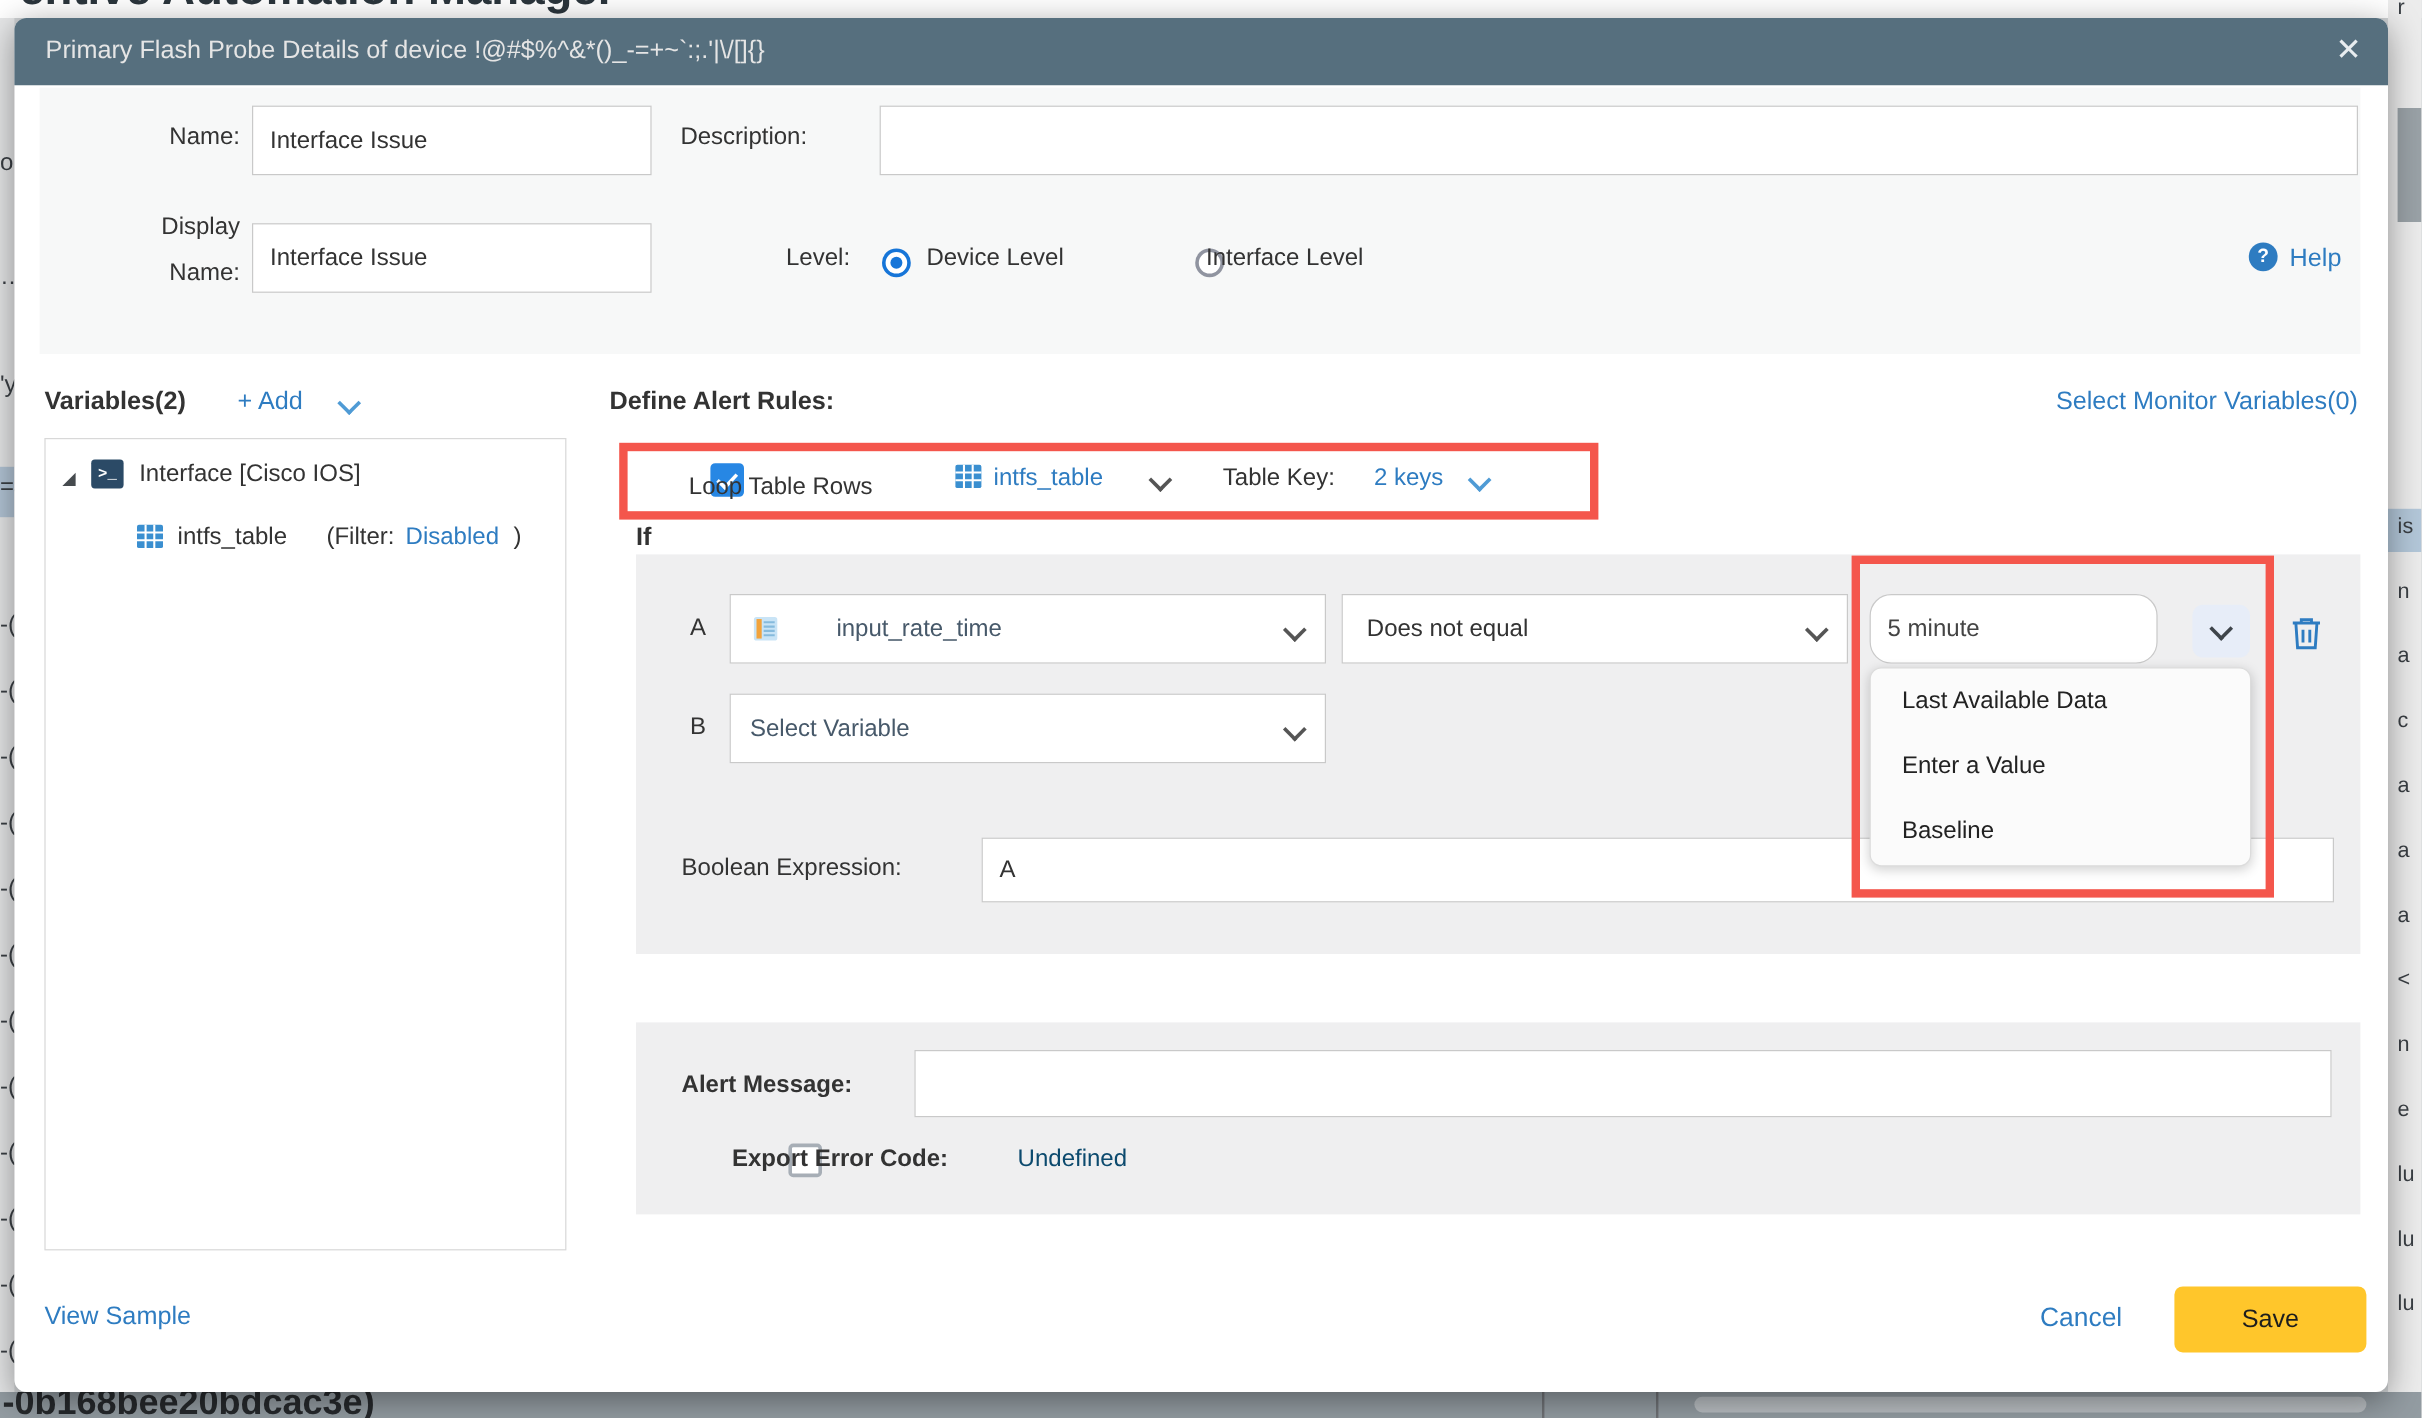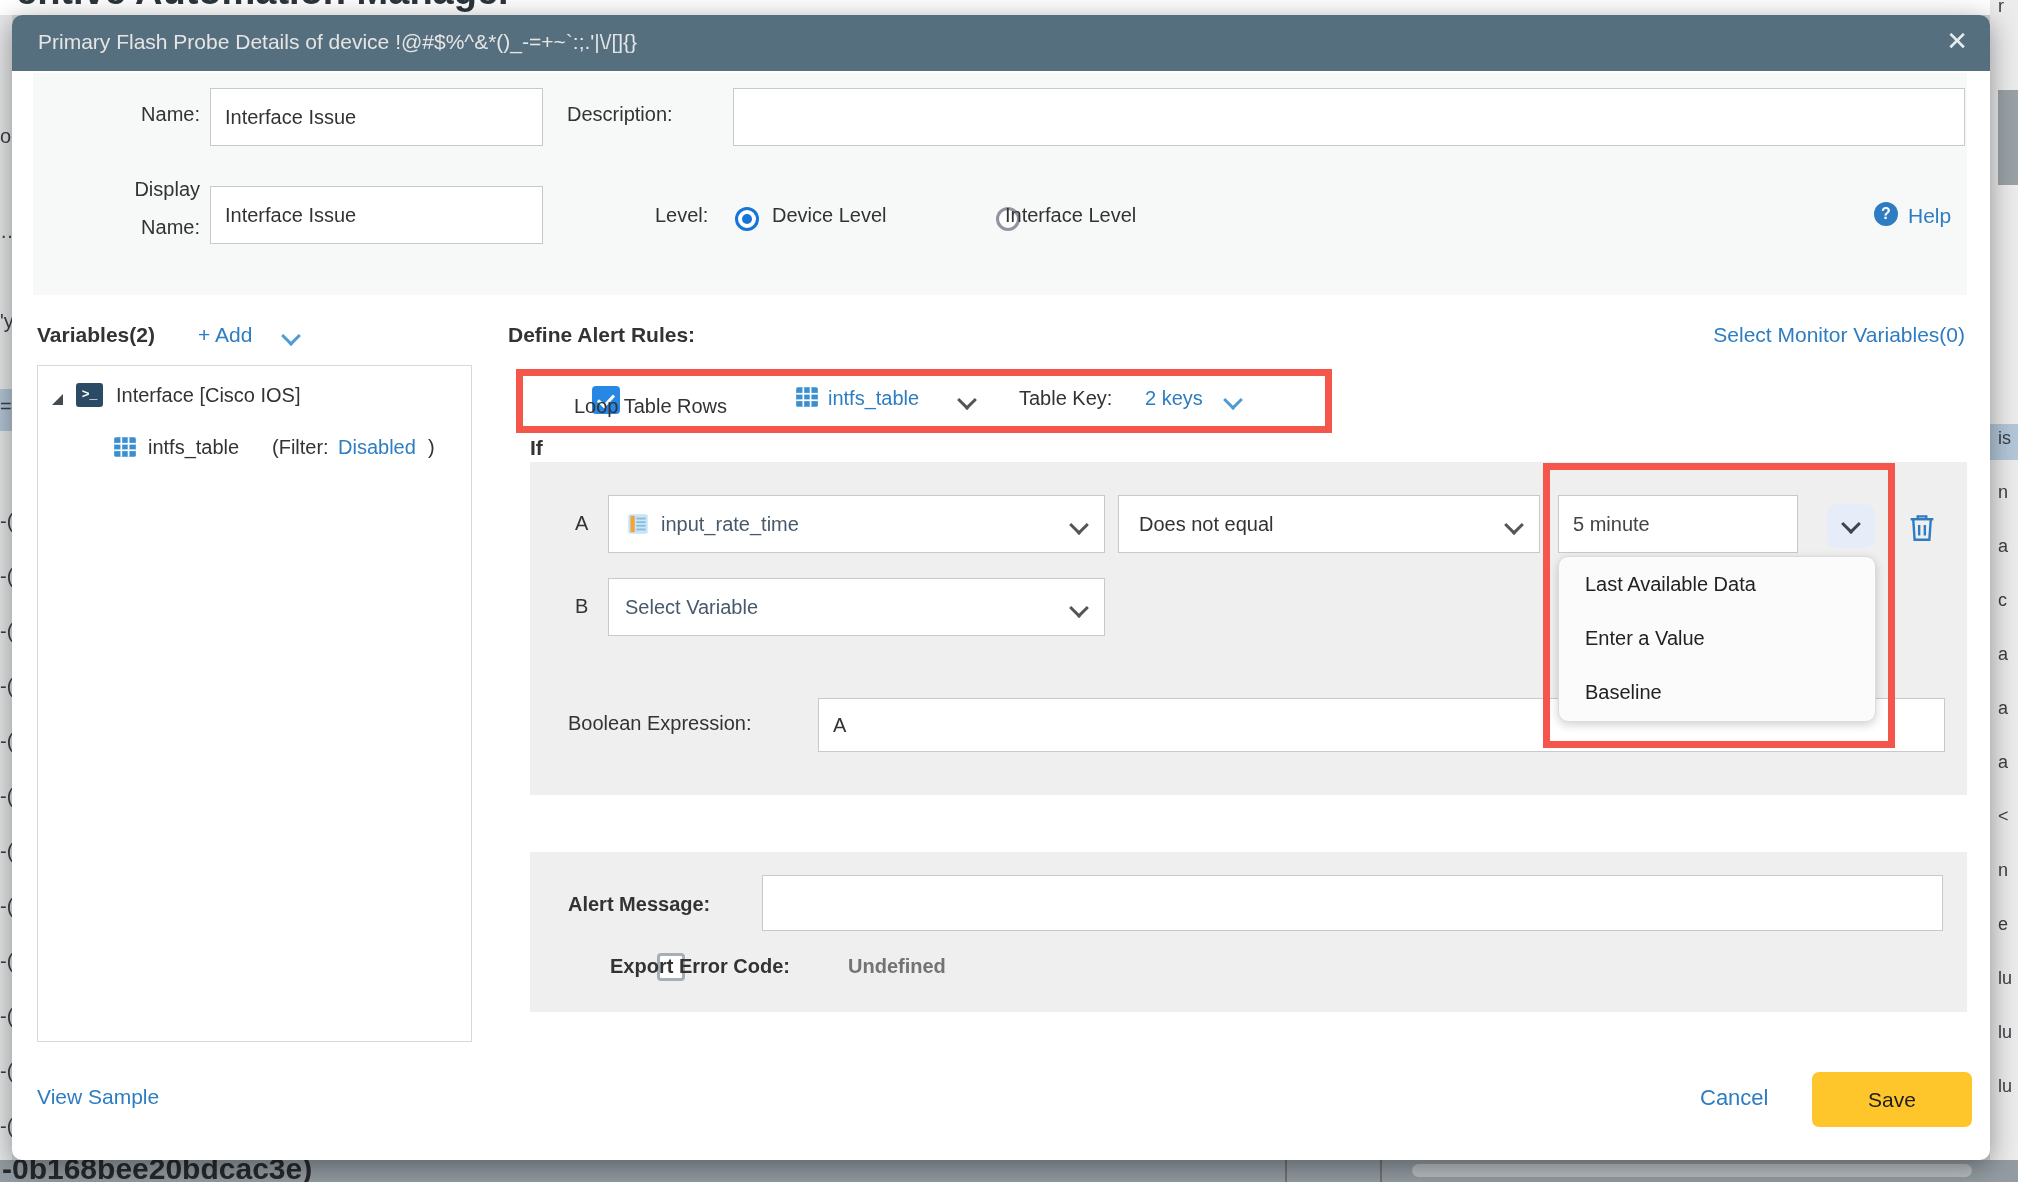--- a/index.html
+++ b/index.html
@@ -196,39 +196,39 @@
     <span class="abs chev" style="left:948px;top:378px;"></span>
     <span class="abs lab" style="left:1007px;top:372px;">Table Key:</span>
     <span class="abs blue" style="left:1133px;top:372px;font-size:20px;cursor:pointer;">2 keys</span>
     <span class="abs chev blue" style="left:1214px;top:378px;"></span>
 
     
     <div class="abs lab bold" style="left:518px;top:421px;font-size:21px;">If</div>
     <div class="panel" style="top:447px;height:333px;"></div>
 
     <div class="abs lab" style="left:563px;top:497px;">A</div>
-    <div class="sel" style="left:596px;top:480px;width:497px;height:58px;">
+    <div class="sel" style="left:596px;top:480px;width:497px;height:58px;gap:36px;">
       <svg width="26" height="26" viewBox="0 0 24 24" style="margin-right:10px;">
           <rect x="3" y="3" width="18" height="18" rx="2" fill="#c9e4f6"></rect>
           <rect x="5" y="4.5" width="4" height="15" fill="#f2a33c"></rect>
           <g stroke="#86bbdd" stroke-width="1.6">
             <line x1="10.5" y1="7" x2="19" y2="7"></line>
             <line x1="10.5" y1="10.3" x2="19" y2="10.3"></line>
             <line x1="10.5" y1="13.6" x2="19" y2="13.6"></line>
             <line x1="10.5" y1="17" x2="19" y2="17"></line>
           </g>
         </svg>
       <span>input_rate_time</span>
       <span class="chev" style="position:absolute;right:18px;top:22px;"></span>
     </div>
     <div class="sel" style="left:1106px;top:480px;width:422px;height:58px;color:#333;padding-left:20px;">
       <span>Does not equal</span>
       <span class="chev" style="position:absolute;right:18px;top:22px;"></span>
     </div>
-    <div class="inp" style="left:1546px;top:480px;width:240px;height:58px;color:#444;">
+    <div class="inp" style="left:1546px;top:480px;width:240px;height:58px;color:#444;border-radius:18px;">
       <span>5 minute</span>
     </div>
     <div class="chevbtn">
       <span class="chev" style="margin-top:-5px;border-color:#3e444a;"></span>
     </div>
     <svg style="position:absolute;left:1893px;top:494px;cursor:pointer;" width="34" height="36" viewBox="0 0 24 24" fill="none" stroke="#2e7cc1" stroke-width="1.7">
         <path d="M4 6.5h16"></path>
         <path d="M9 6.5V4.5h6v2"></path>
         <path d="M5.8 6.5l1 14.5h10.4l1-14.5"></path>
         <path d="M10 10.5v7.5M14 10.5v7.5"></path>
@@ -254,21 +254,21 @@
 
     
     <div class="abs lab bold" style="left:518px;top:805px;font-size:21px;margin-top:38px;">Then</div>
     <div class="panel" style="top:837px;height:160px;"></div>
     <div class="abs lab bold" style="left:556px;top:878px;">Alert Message:</div>
     <div class="inp" style="left:750px;top:860px;width:1181px;height:56px;">
       <span></span>
     </div>
     <span class="abs cb cb-off" style="left:556px;top:938px;"></span>
     <span class="abs lab bold" style="left:598px;top:940px;">Export Error Code:</span>
-    <span class="abs" style="left:836px;top:940px;font-size:20px;color:#737373;font-weight:bold;">Undefined</span>
+    <span class="abs" style="left:836px;top:940px;font-size:20px;color:#0c4a6e;">Undefined</span>
 
     
     <a class="abs blue" style="left:1688px;top:1070px;font-size:22px;text-decoration:none;cursor:pointer;">Cancel</a>
     <button class="savebtn">Save</button>
 
     
     <div class="annot" style="left:504px;top:354px;width:802px;height:50px;"></div>
     <div class="annot" style="left:1531px;top:448px;width:338px;height:271px;"></div>
 
   </div>

